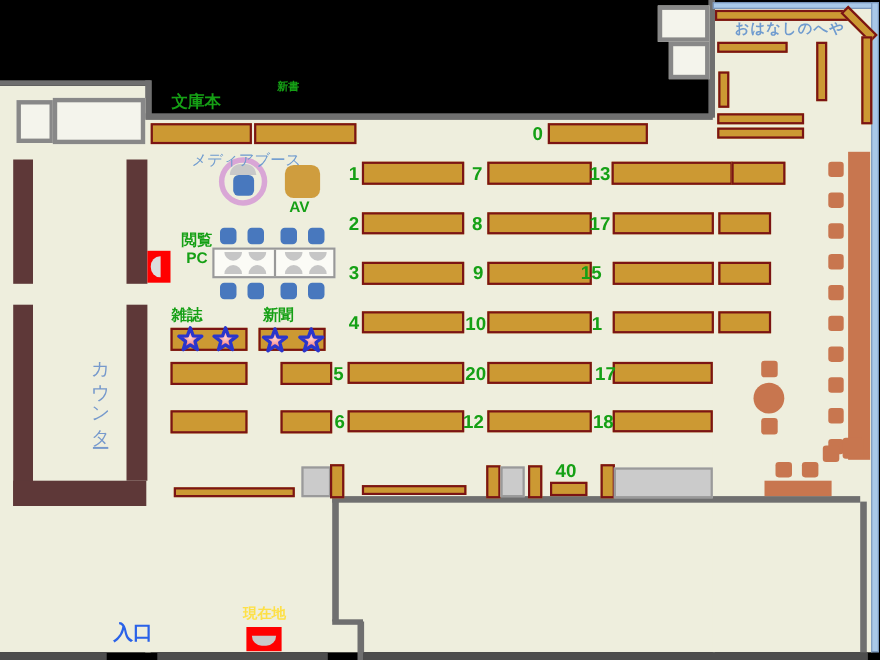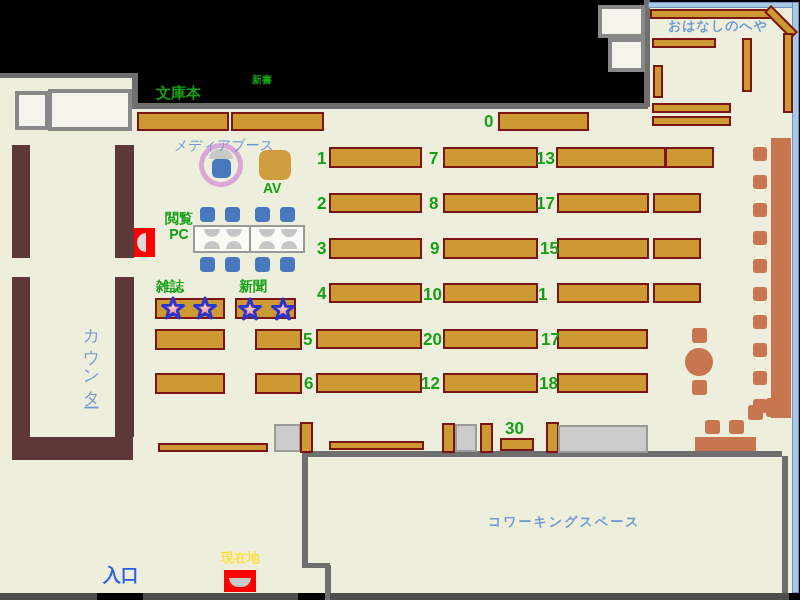--- a/index.html
+++ b/index.html
@@ -207,38 +207,37 @@
   <div class="lb" style="left:174px;top:137px;font-size:14px;font-weight:normal">メディアブース</div>
   <div class="lg" style="left:263px;top:180px">AV</div>
   <div class="lg" style="left:163px;top:210px;width:32px;text-align:center">
     <span>閲覧</span><br>
     <span>PC</span>
   </div>
   <div class="lg" style="left:156px;top:278px">雑誌</div>
   <div class="lg" style="left:239px;top:278px">新聞</div>
   <div class="lb" style="left:83px;top:317px;font-size:17px;font-weight:normal;color:#7699cc;writing-mode:vertical-rl;text-orientation:upright;letter-spacing:1px">カウンター</div>
   <div class="lb" style="left:668px;top:17px;letter-spacing:1px">おはなしのへや</div>
-  <div class="lb" style="left:488px;top:513px;letter-spacing:2px;font-weight:bold">コワーキングスペース</div>
   <div class="lb" style="left:103px;top:567px;font-size:18px;color:#2a62e8">入口</div>
   <div class="lb" style="left:221px;top:549px;color:#fde047">現在地</div>
 
   <div class="num" style="left:484px;top:112px">0</div>
   <div class="num" style="left:317px;top:149px">1</div>
   <div class="num" style="left:317px;top:194px">2</div>
   <div class="num" style="left:317px;top:239px">3</div>
   <div class="num" style="left:317px;top:284px">4</div>
   <div class="num" style="left:303px;top:330px">5</div>
   <div class="num" style="left:304px;top:374px">6</div>
   <div class="num" style="left:429px;top:149px">7</div>
   <div class="num" style="left:429px;top:194px">8</div>
   <div class="num" style="left:430px;top:239px">9</div>
   <div class="num" style="left:423px;top:285px">10</div>
   <div class="num" style="left:423px;top:330px">20</div>
   <div class="num" style="left:421px;top:374px">12</div>
   <div class="num" style="left:536px;top:149px">13</div>
   <div class="num" style="left:536px;top:194px">17</div>
-  <div class="num" style="left:540px;top:239px">15</div>
+  <div class="num" style="left:528px;top:239px">15</div>
   <div class="num" style="left:538px;top:285px">1</div>
   <div class="num" style="left:541px;top:330px">17</div>
   <div class="num" style="left:539px;top:374px">18</div>
-  <div class="num" style="left:505px;top:419px">30</div>
+  <div class="num" style="left:505px;top:419px">40</div>
 
 </div>
 
 </body></html>

